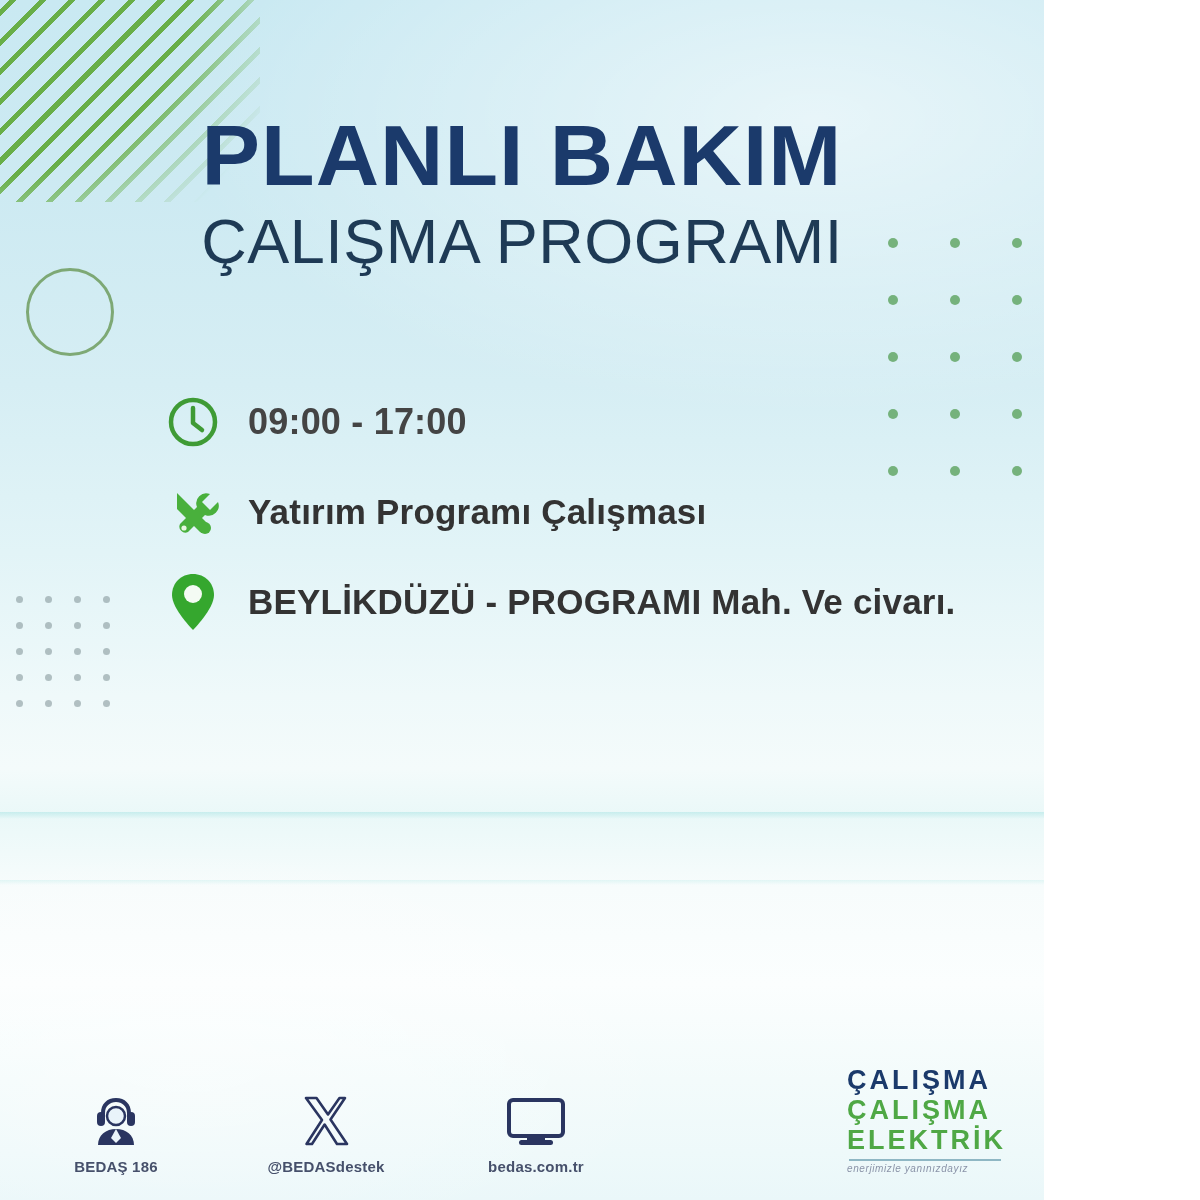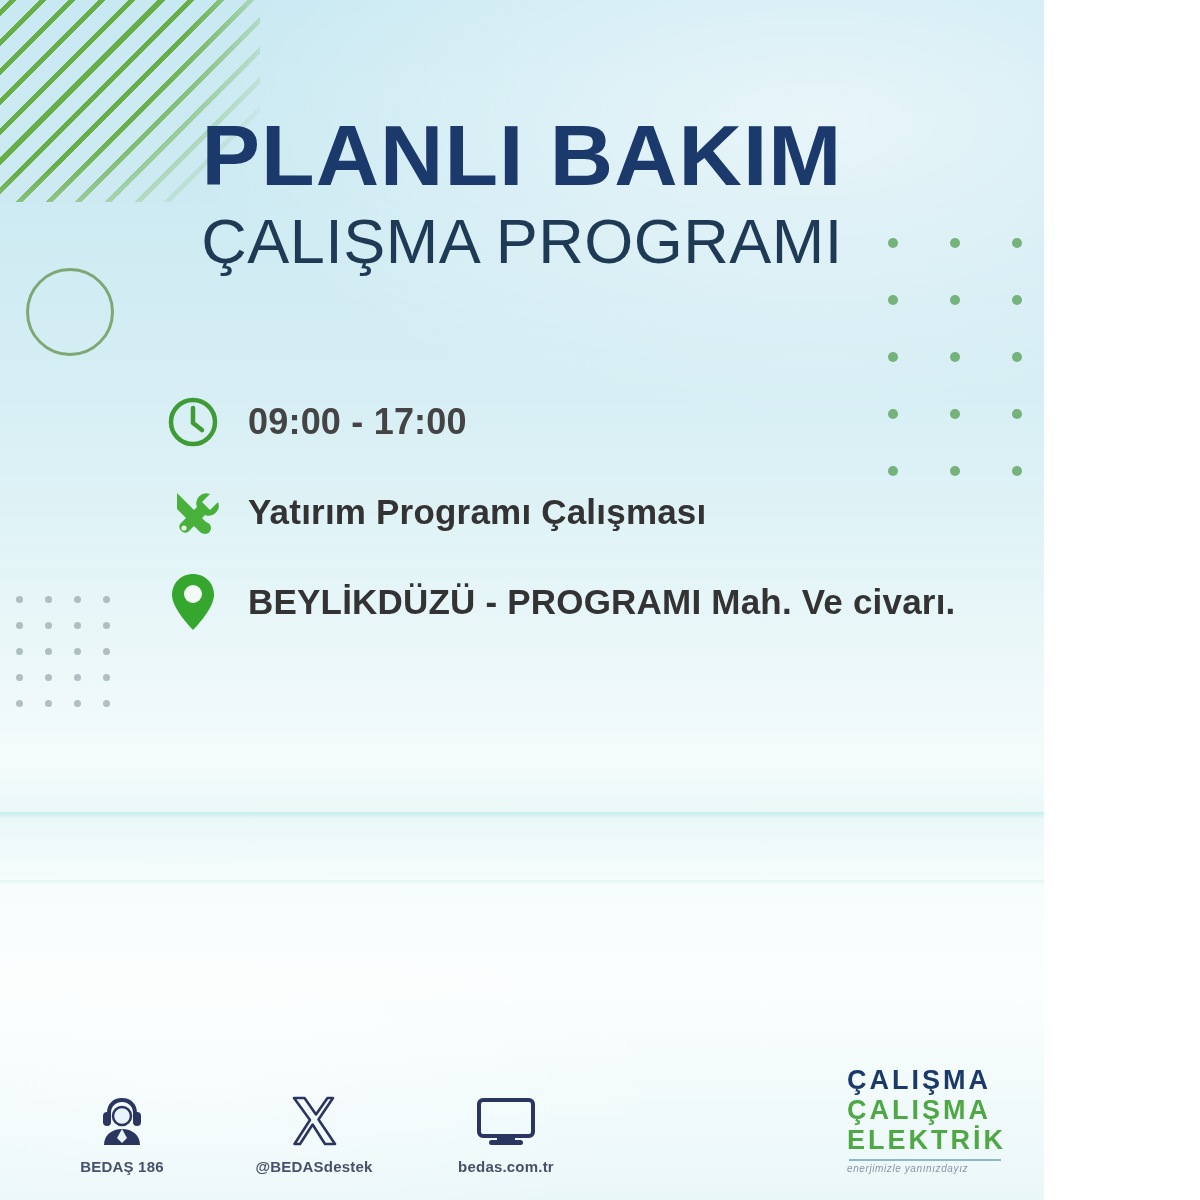--- a/index.html
+++ b/index.html
@@ -191,25 +191,25 @@
     white-space: nowrap;
   }
   #row-date .txt { font-weight: bold; color: #444; font-size: 36px; }
   #row-time .txt { font-weight: bold; color: #444; font-size: 36px; }
   #row-type .txt { font-weight: bold; color: #333; }
   #row-location .txt { font-weight: bold; color: #333; }
 
   
   .footer {
     position: absolute;
-    left: 62px;
+    left: 56px;
     bottom: 24px;
     display: flex;
     align-items: center;
-    gap: 72px;
+    gap: 90px;
   }
   .fitem {
     width: 120px;
     text-align: center;
   }
   .fitem .fico {
     height: 58px;
     display: flex;
     align-items: flex-end;
     justify-content: center;

